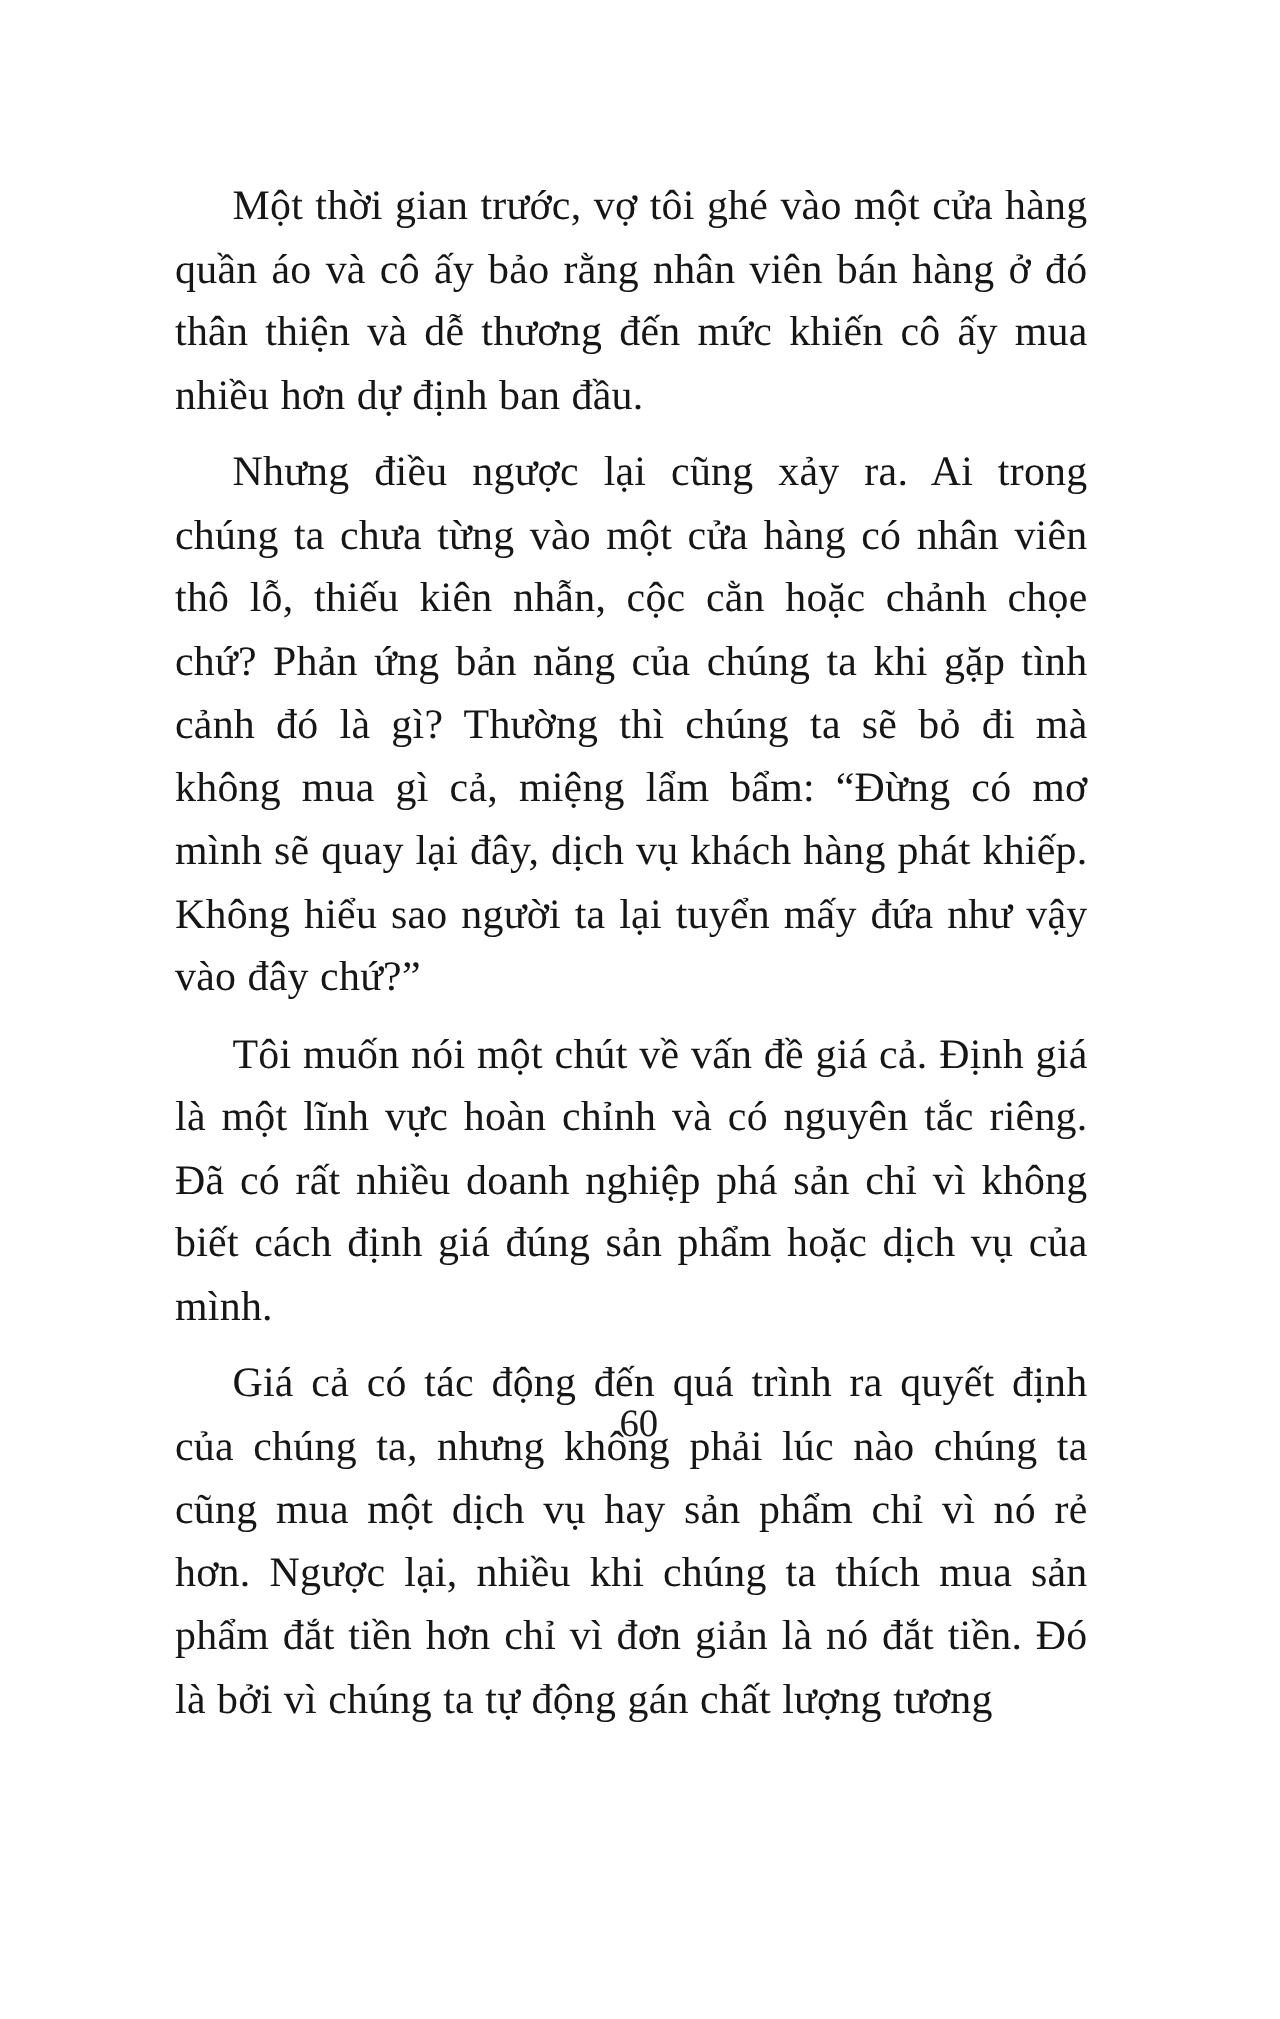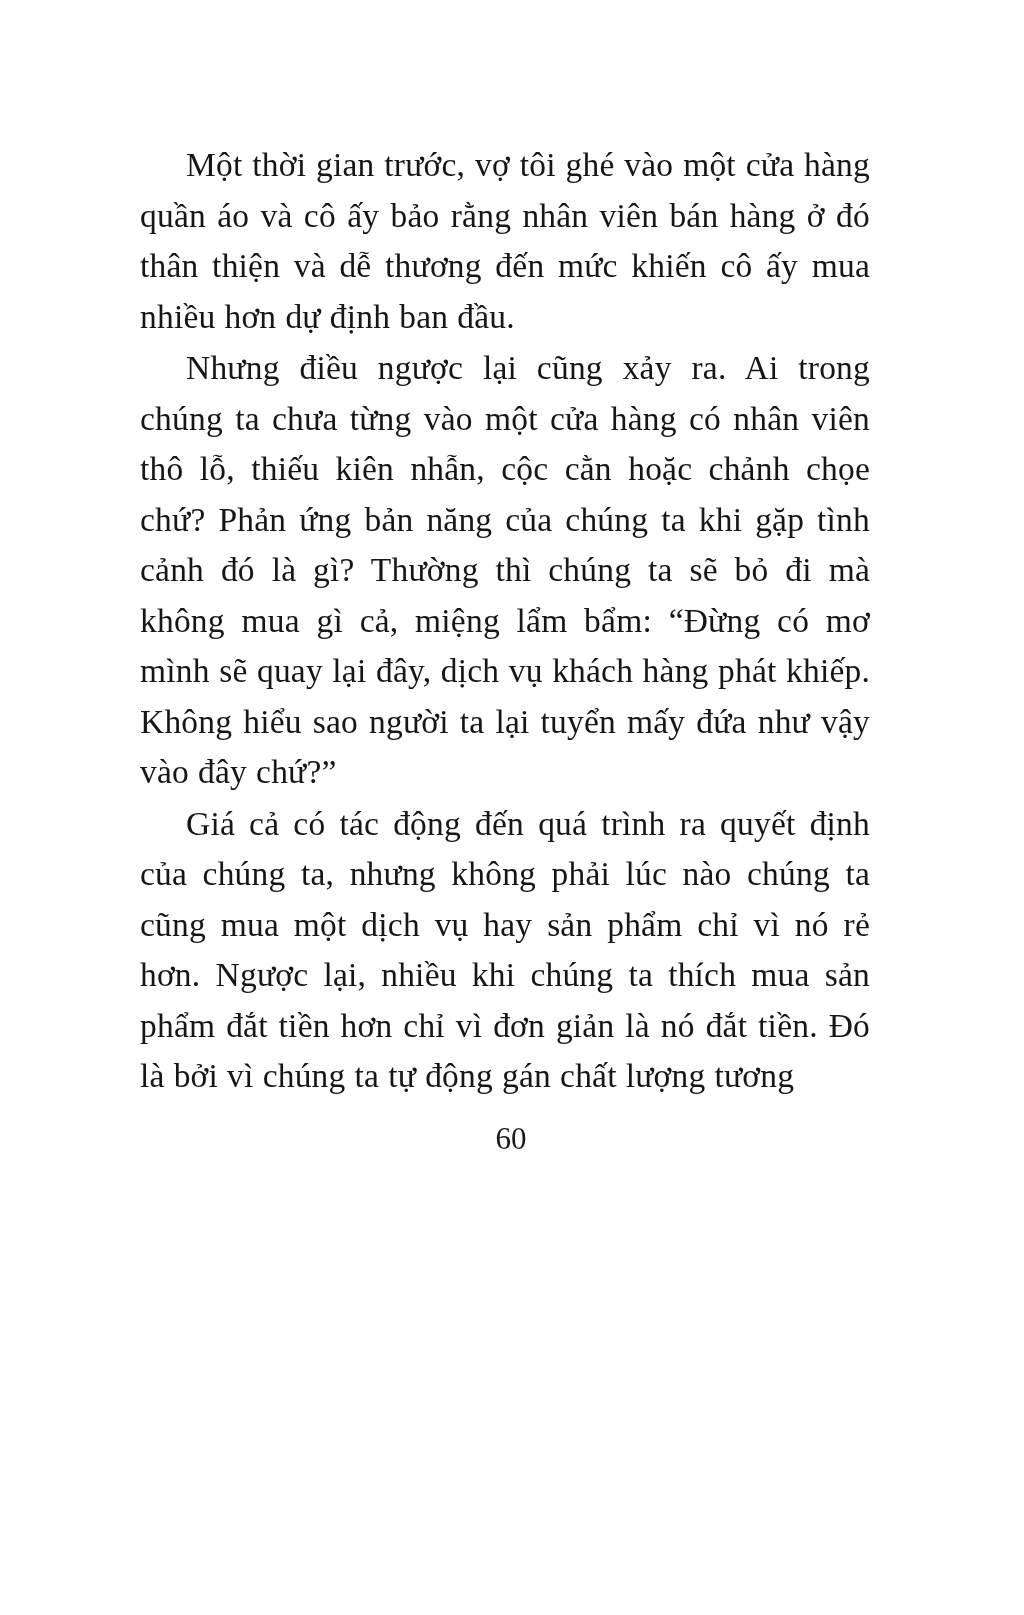--- a/index.html
+++ b/index.html
@@ -29,36 +29,37 @@
     text-align: justify;
     text-justify: inter-word;
     font-size: 33.5px;
     line-height: 50.5px;
     letter-spacing: 0.2px;
     text-indent: 46px;
     word-spacing: 0.5px;
     color: #161616;
   }
   .para + .para {
-    margin-top: 1px;
+    margin-top: 11px;
   }
   .page-number {
     position: absolute;
     left: 0;
     right: 2px;
     bottom: 96px;
     text-align: center;
     font-size: 31px;
     color: #1a1a1a;
     font-family: "Liberation Serif", "DejaVu Serif", serif;
   }
 </style>
 </head>
 <body>
 
 <div class="page">
   <div class="content">
     <p class="para">Một thời gian trước, vợ tôi ghé vào một cửa hàng quần áo và cô ấy bảo rằng nhân viên bán hàng ở đó thân thiện và dễ thương đến mức khiến cô ấy mua nhiều hơn dự định ban đầu.</p>
     <p class="para">Nhưng điều ngược lại cũng xảy ra. Ai trong chúng ta chưa từng vào một cửa hàng có nhân viên thô lỗ, thiếu kiên nhẫn, cộc cằn hoặc chảnh chọe chứ? Phản ứng bản năng của chúng ta khi gặp tình cảnh đó là gì? Thường thì chúng ta sẽ bỏ đi mà không mua gì cả, miệng lẩm bẩm: “Đừng có mơ mình sẽ quay lại đây, dịch vụ khách hàng phát khiếp. Không hiểu sao người ta lại tuyển mấy đứa như vậy vào đây chứ?”</p>
+    <p class="para">Tôi muốn nói một chút về vấn đề giá cả. Định giá là một lĩnh vực hoàn chỉnh và có nguyên tắc riêng. Đã có rất nhiều doanh nghiệp phá sản chỉ vì không biết cách định giá đúng sản phẩm hoặc dịch vụ của mình.</p>
     <p class="para">Giá cả có tác động đến quá trình ra quyết định của chúng ta, nhưng không phải lúc nào chúng ta cũng mua một dịch vụ hay sản phẩm chỉ vì nó rẻ hơn. Ngược lại, nhiều khi chúng ta thích mua sản phẩm đắt tiền hơn chỉ vì đơn giản là nó đắt tiền. Đó là bởi vì chúng ta tự động gán chất lượng tương</p>
   </div>
   <div class="page-number">60</div>
 </div>
 
 </body></html>

